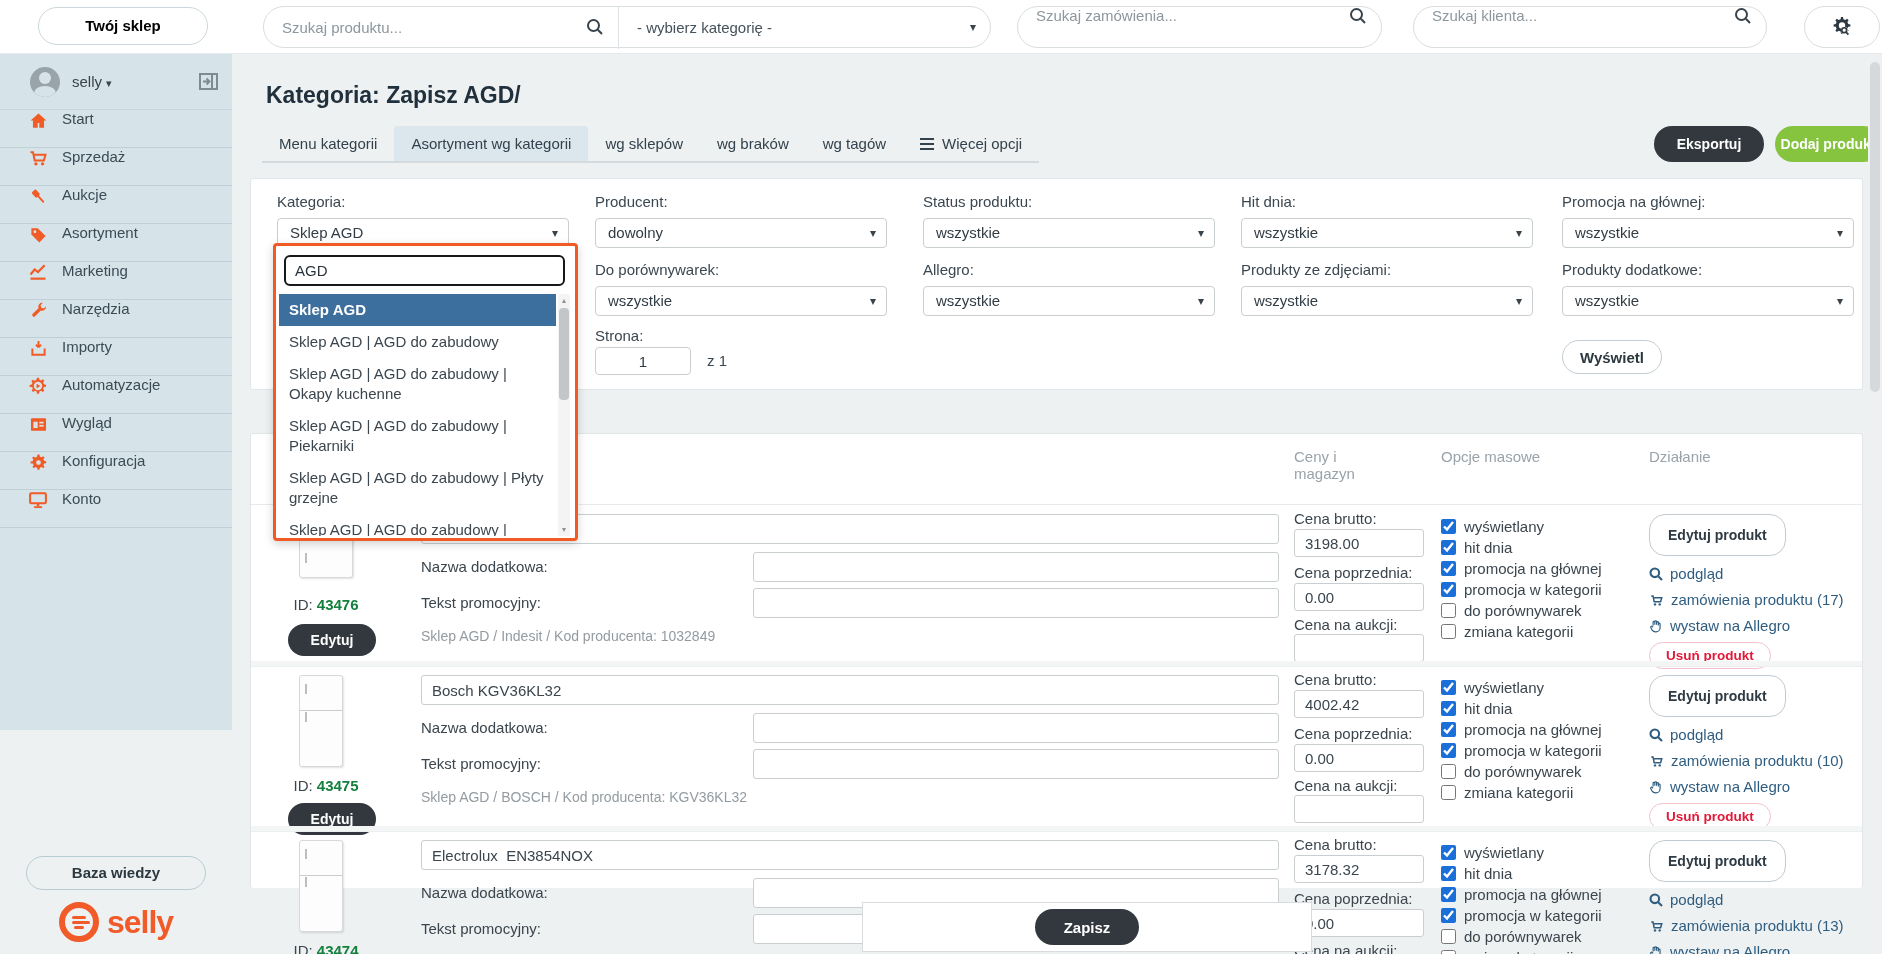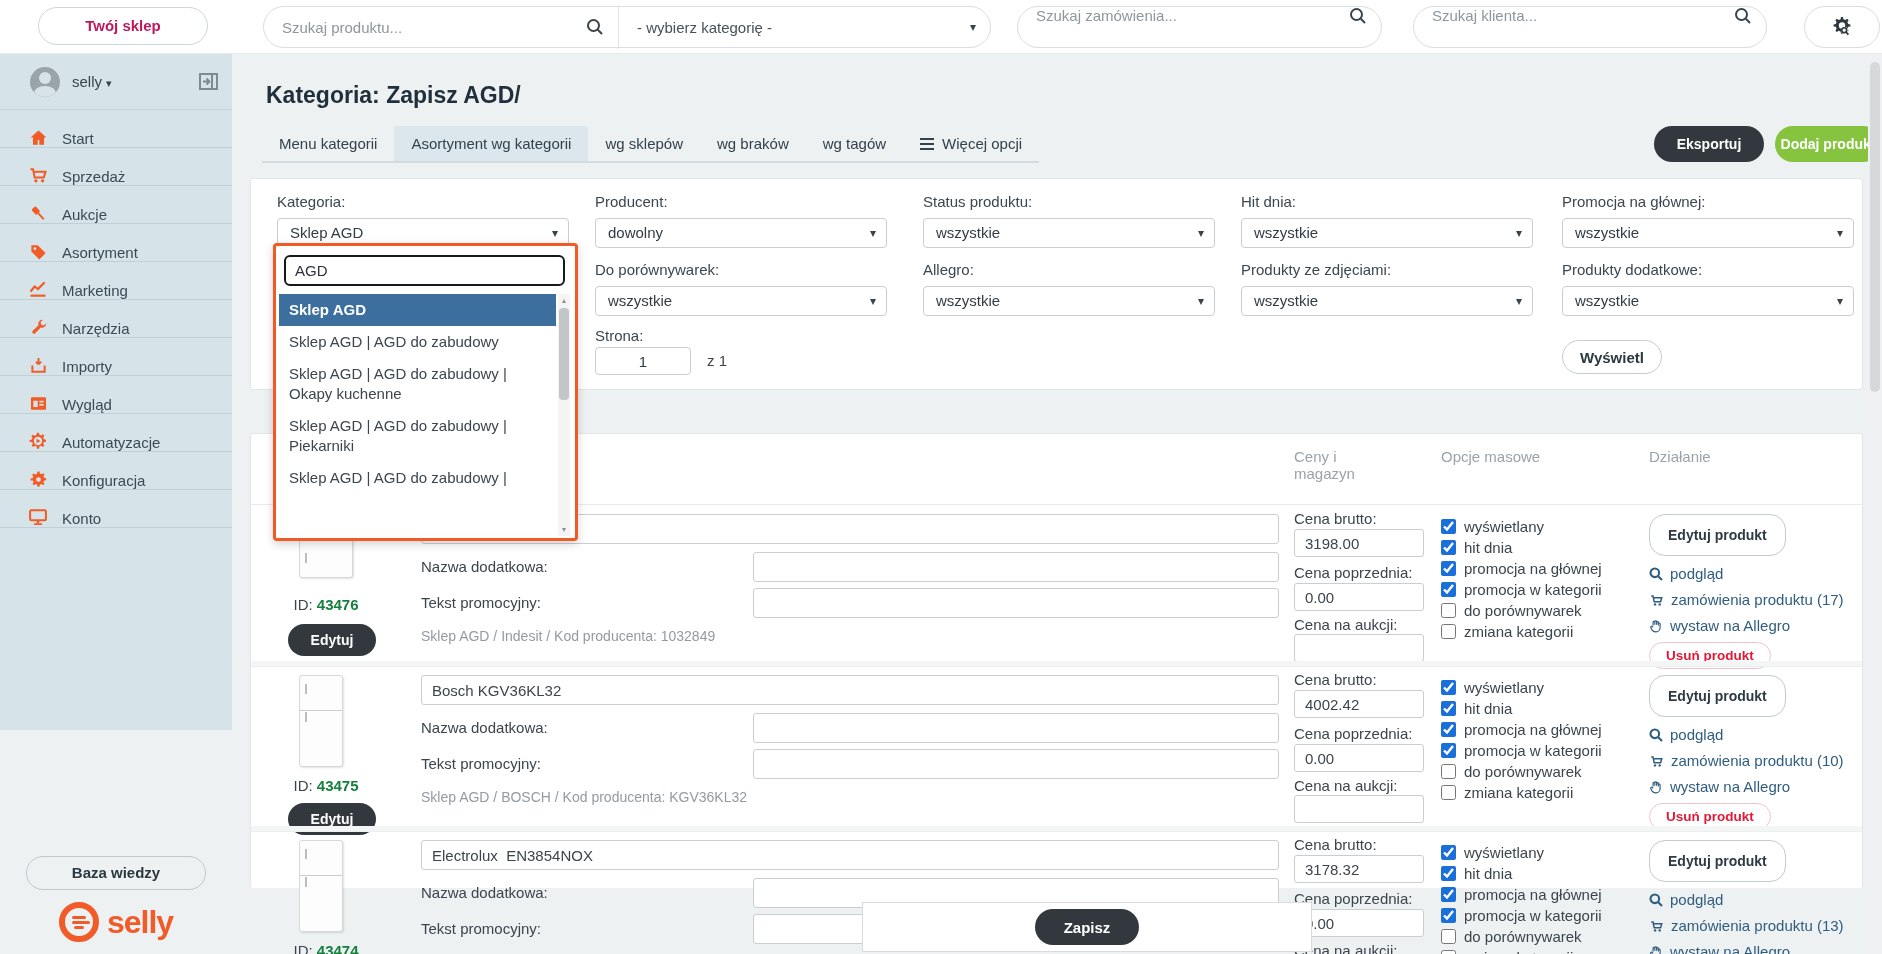--- a/index.html
+++ b/index.html
@@ -2,21 +2,21 @@
 <html><head>
 <meta charset="utf-8">
 <style>
   * { margin:0; padding:0; box-sizing:border-box; }
   html,body { width:1882px; height:954px; overflow:hidden; }
   body { font-family:"Liberation Sans","DejaVu Sans",sans-serif; background:#eef1f1; color:#33404a; }
   #app { position:relative; width:1882px; height:954px; }
 
   
   .topbar { position:absolute; left:0; top:0; width:1882px; height:54px; background:#fff; border-bottom:1px solid #e7eaec; z-index:40; }
-  .shop-btn { position:absolute; left:38px; top:7px; width:170px; height:38px; border:1px solid #ccd7db; border-radius:19px; background:#fff; font-weight:bold; font-size:15px; color:#be185d; text-align:center; line-height:36px; cursor:pointer; }
+  .shop-btn { position:absolute; left:38px; top:7px; width:170px; height:38px; border:1px solid #ccd7db; border-radius:19px; background:#fff; font-weight:bold; font-size:15px; color:#000000; text-align:center; line-height:36px; cursor:pointer; }
   .tb-pill { position:absolute; top:6px; height:42px; border:1px solid #d9dee0; border-radius:21px; background:#fff; display:flex; align-items:flex-start; }
   .tb-pill input { border:none; outline:none; font-size:15px; color:#45525a; flex:1; padding:0 8px 0 18px; background:transparent; font-family:inherit; }
   .tb-pill input::placeholder { color:#8d979e; }
   .grp { left:263px; width:728px; }
   .grp .half1 { width:354px; display:flex; align-items:center; height:100%; }
   .grp .divider { width:1px; height:42px; background:#dde2e4; }
   .grp .half2 { flex:1; display:flex; align-items:center; height:100%; font-size:15px; color:#45525a; padding:0 14px 0 18px; cursor:pointer; }
   .grp .half2 .caret { margin-left:auto; color:#39434b; font-size:12px; }
   .mag { width:18px; height:18px; flex:0 0 18px; margin-right:14px; }
   .so { left:1017px; width:365px; }
@@ -25,21 +25,21 @@
 
   
   .sidebar { position:absolute; left:0; top:54px; width:232px; height:676px; background:#d6e3e8; z-index:30; }
   .user-row { height:56px; display:flex; align-items:center; padding:0 14px 0 30px; border-bottom:1px solid #c4d5db; }
   .avatar { width:30px; height:30px; border-radius:50%; background:#98a4aa; position:relative; overflow:hidden; flex:0 0 30px; }
   .avatar:before { content:""; position:absolute; left:9px; top:5px; width:12px; height:12px; border-radius:50%; background:#d6e3e8; }
   .avatar:after { content:""; position:absolute; left:4px; top:19px; width:22px; height:14px; border-radius:50%; background:#d6e3e8; }
   .user-name { margin-left:12px; font-size:15px; color:#39434b; cursor:pointer; }
   .user-name .caret { font-size:11px; margin-left:4px; }
   .collapse { margin-left:auto; cursor:pointer; display:flex; }
-  .nav-item { height:38px; display:flex; align-items:flex-end; padding-left:28px; border-bottom:1px solid rgba(163,185,193,.45); cursor:pointer; }
+  .nav-item { height:38px; display:flex; align-items:flex-start; padding-left:28px; border-bottom:1px solid rgba(163,185,193,.45); cursor:pointer; }
   .nav-item .ic { width:20px; height:20px; flex:0 0 20px; display:flex; align-items:center; justify-content:center; }
   .nav-item .lbl { margin-left:14px; font-size:15px; color:#3b4b55; }
   .kb-btn { position:absolute; left:26px; top:802px; width:180px; height:34px; border:1px solid #b7ccd3; border-radius:17px; background:transparent; font-weight:bold; font-size:15px; color:#2b3840; text-align:center; line-height:32px; cursor:pointer; font-family:inherit; }
   .logo { position:absolute; left:0; top:848px; width:232px; display:flex; align-items:center; justify-content:center; gap:8px; }
   .logo-ring { width:40px; height:40px; border-radius:50%; border:6px solid #f15b2a; display:flex; flex-direction:column; align-items:center; justify-content:center; gap:2px; }
   .logo-ring i { display:block; height:3px; border-radius:2px; background:#f15b2a; }
   .logo-ring i:nth-child(1){width:14px;} .logo-ring i:nth-child(2){width:18px; margin-left:4px;} .logo-ring i:nth-child(3){width:10px;}
   .logo-text { font-size:32px; font-weight:bold; color:#f15b2a; letter-spacing:-1px; }
 
   
@@ -240,38 +240,38 @@
         <span class="ic">
             <svg width="19" height="19" viewBox="0 0 24 24">
               <path d="M12 2.5v8m0 0 3.2-3.2M12 10.5 8.8 7.3" fill="none" stroke="#f15b25" stroke-width="2.4"></path>
               <path fill="#f15b25" d="M3 12v9h18v-9h-2.5v6.5h-13V12z"></path>
             </svg>
           </span>
         <span class="lbl">Importy</span>
       </div>
       <div class="nav-item">
         <span class="ic">
+            <svg width="20" height="20" viewBox="0 0 24 24">
+              <path fill="#f15b25" d="M10.8 2h2.4l.5 2.5 2.1.9 2.1-1.4 1.7 1.7-1.4 2.1.9 2.1 2.5.5v2.4l-2.5.5-.9 2.1 1.4 2.1-1.7 1.7-2.1-1.4-2.1.9-.5 2.5h-2.4l-.5-2.5-2.1-.9-2.1 1.4-1.7-1.7 1.4-2.1-.9-2.1L2 13.2v-2.4l2.5-.5.9-2.1L4 6.1l1.7-1.7 2.1 1.4 2.1-.9z"></path>
+              <circle cx="12" cy="12" r="5" fill="#d6e3e8"></circle>
+              <path fill="#f15b25" d="M10.3 9.3v5.4l4.6-2.7z"></path>
+            </svg>
+          </span>
+        <span class="lbl">Automatyzacje</span>
+      </div>
+      <div class="nav-item">
+        <span class="ic">
             <svg width="19" height="19" viewBox="0 0 24 24">
               <rect x="2.5" y="4" width="19" height="16" rx="1.5" fill="#f15b25"></rect>
               <rect x="5.5" y="8.5" width="5.5" height="8" fill="#d6e3e8"></rect>
               <rect x="13" y="8.5" width="5.5" height="2.2" fill="#d6e3e8"></rect>
               <rect x="13" y="12.5" width="5.5" height="2.2" fill="#d6e3e8"></rect>
             </svg>
           </span>
         <span class="lbl">Wygląd</span>
-      </div>
-      <div class="nav-item">
-        <span class="ic">
-            <svg width="20" height="20" viewBox="0 0 24 24">
-              <path fill="#f15b25" d="M10.8 2h2.4l.5 2.5 2.1.9 2.1-1.4 1.7 1.7-1.4 2.1.9 2.1 2.5.5v2.4l-2.5.5-.9 2.1 1.4 2.1-1.7 1.7-2.1-1.4-2.1.9-.5 2.5h-2.4l-.5-2.5-2.1-.9-2.1 1.4-1.7-1.7 1.4-2.1-.9-2.1L2 13.2v-2.4l2.5-.5.9-2.1L4 6.1l1.7-1.7 2.1 1.4 2.1-.9z"></path>
-              <circle cx="12" cy="12" r="5" fill="#d6e3e8"></circle>
-              <path fill="#f15b25" d="M10.3 9.3v5.4l4.6-2.7z"></path>
-            </svg>
-          </span>
-        <span class="lbl">Automatyzacje</span>
       </div>
       <div class="nav-item">
         <span class="ic">
             <svg width="19" height="19" viewBox="0 0 24 24">
               <path fill="#f15b25" d="M10.8 2h2.4l.5 2.5 2.1.9 2.1-1.4 1.7 1.7-1.4 2.1.9 2.1 2.5.5v2.4l-2.5.5-.9 2.1 1.4 2.1-1.7 1.7-2.1-1.4-2.1.9-.5 2.5h-2.4l-.5-2.5-2.1-.9-2.1 1.4-1.7-1.7 1.4-2.1-.9-2.1L2 13.2v-2.4l2.5-.5.9-2.1L4 6.1l1.7-1.7 2.1 1.4 2.1-.9z"></path>
               <circle cx="12" cy="12" r="3" fill="#d6e3e8"></circle>
             </svg>
           </span>
         <span class="lbl">Konfiguracja</span>
       </div>
@@ -580,20 +580,21 @@
     </div>
   </div>
 
   <div class="dd-panel">
     <input class="dd-search" value="AGD" style="">
     <div class="dd-list">
       <div class="dd-opt sel">Sklep AGD</div>
       <div class="dd-opt">Sklep AGD | AGD do zabudowy</div>
       <div class="dd-opt">Sklep AGD | AGD do zabudowy | Okapy kuchenne</div>
       <div class="dd-opt">Sklep AGD | AGD do zabudowy | Piekarniki</div>
+      <div class="dd-opt">Sklep AGD | AGD do zabudowy | Płyty grzejne</div>
       <div class="dd-opt">Sklep AGD | AGD do zabudowy |</div>
     </div>
     <div class="dd-scroll">
       <span class="ar" style="top:2px">▴</span>
       <div class="dd-thumb"></div>
       <span class="ar" style="bottom:2px">▾</span>
     </div>
   </div>
 
   <div class="save-bar">

